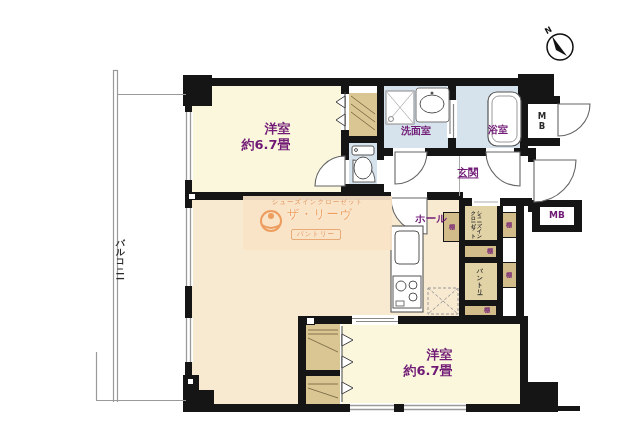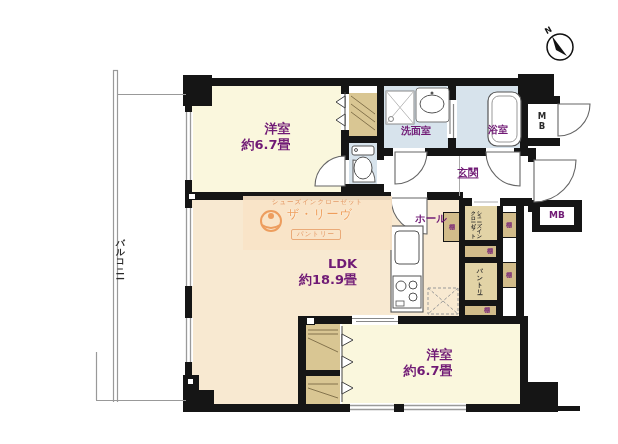--- a/index.html
+++ b/index.html
@@ -233,24 +233,20 @@
     <g>
       <circle cx="560" cy="47" r="13" fill="#fff" stroke="#111" stroke-width="1.5"></circle>
       <polygon points="552,36 567,56 556,50" fill="#111"></polygon>
     </g>
   </svg>
 
   <div class="lbl f13" style="left:266px;top:137px;">
     <span>洋室</span><br>
     <span>約6.7畳</span>
   </div>
-  <div class="lbl f13" style="left:328px;top:272px;">
-    <span>LDK</span><br>
-    <span>約18.9畳</span>
-  </div>
   <div class="lbl f13" style="left:428px;top:363px;">
     <span>洋室</span><br>
     <span>約6.7畳</span>
   </div>
   <div class="lbl f10" style="left:416px;top:131px;">洗面室</div>
   <div class="lbl f10" style="left:470px;top:130px;margin-left:28px;">浴室</div>
   <div class="lbl f11" style="left:431px;top:171px;margin-top:48px;">ホール</div>
   <div class="lbl f11" style="left:468px;top:173px;text-decoration:underline;">玄関</div>
   <div class="lbl-v f9" style="left:115px;top:232px;">バルコニー</div>
   <div class="lbl-v" style="left:470px;top:207px;height:34px;font-size:5.2px;">シューズインクローゼット</div>

